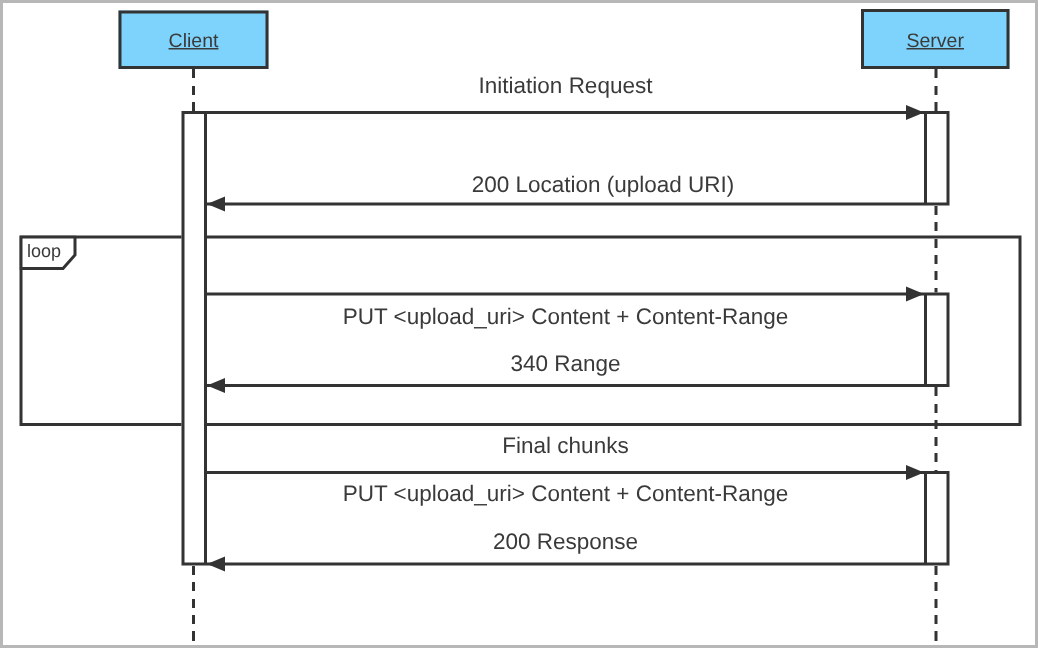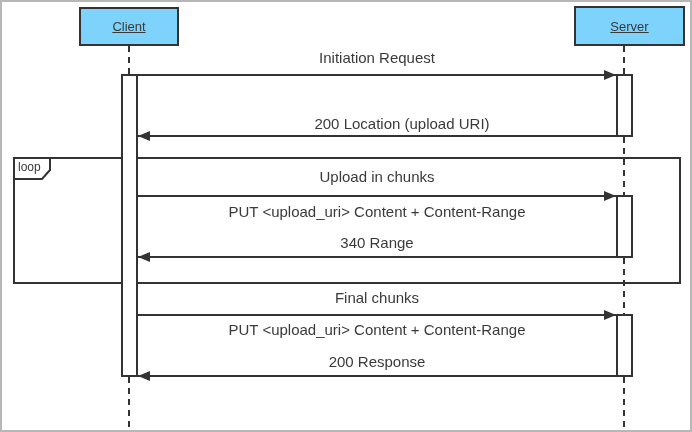--- a/index.html
+++ b/index.html
@@ -121,26 +121,25 @@
   <div class="abs arrow-left" style="left:136px;top:369px;"></div>
 
   <div class="abs activation" style="left:119px;top:72px;height:303px;"></div>
   <div class="abs activation" style="left:614px;top:72px;height:63px;"></div>
   <div class="abs activation" style="left:614px;top:193px;height:63px;"></div>
   <div class="abs activation" style="left:614px;top:312px;height:63px;"></div>
 
   <div class="abs actor" style="left:77px;top:5px;width:100px;height:39px;">
     <span>Client</span>
   </div>
-  <div class="abs actor" style="left:572px;top:4px;width:111px;height:40px;">
+  <div class="abs actor" style="left:572px;top:4px;width:99px;height:40px;">
     <span>Server</span>
   </div>
 
   <div class="abs msg-label" style="top:48px;">Initiation Request</div>
   <div class="abs msg-label" style="top:114px;margin-left:25px;">200 Location (upload URI)</div>
-  <div class="abs msg-label" style="top:167px;">Upload in chunks</div>
   <div class="abs msg-label" style="top:202px;">PUT &lt;upload_uri&gt; Content + Content-Range</div>
   <div class="abs msg-label" style="top:233px;">340 Range</div>
   <div class="abs msg-label" style="top:288px;">Final chunks</div>
   <div class="abs msg-label" style="top:320px;">PUT &lt;upload_uri&gt; Content + Content-Range</div>
   <div class="abs msg-label" style="top:352px;">200 Response</div>
 
 </div>
 
 </body></html>

